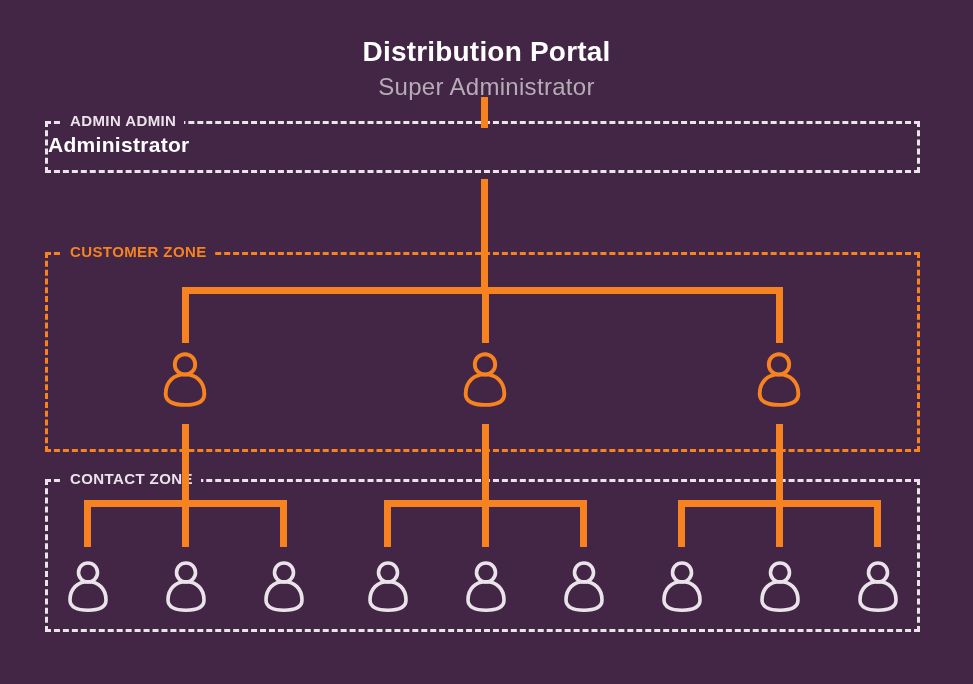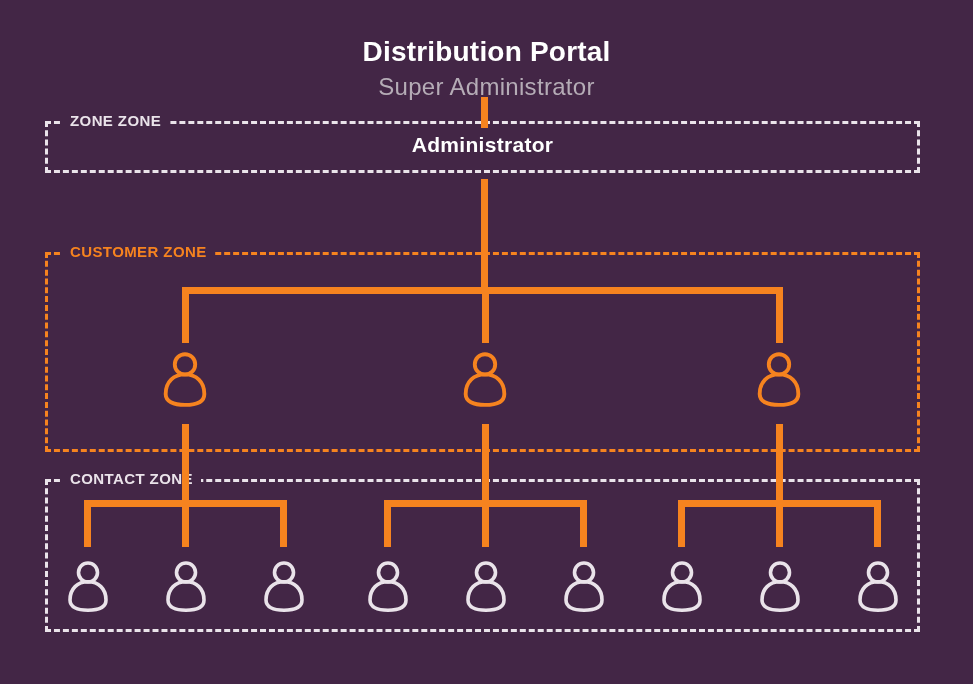--- a/index.html
+++ b/index.html
@@ -45,21 +45,20 @@
     background:var(--background);
     padding:0 8px;
     font-size:15px;font-weight:bold;letter-spacing:.4px;
     color:var(--light);
     white-space:nowrap;
     z-index:3;
   }
   .zone.orange .zone-label{color:var(--orange);}
   .admin-node{
     position:absolute;left:0;top:9px;width:100%;
-    text-align:center;
     color:var(--white);
     font-size:21px;font-weight:bold;letter-spacing:.3px;
   }
   .vline,.hline{
     position:absolute;
     background:var(--orange);
     z-index:2;
   }
   .vline{width:7px;}
   .hline{height:7px;}
@@ -82,21 +81,21 @@
 </svg>
 
 <div class="canvas">
 
   <div class="title">Distribution Portal</div>
   <div class="subtitle">Super Administrator</div>
 
   <div class="vline" style="left:481px;top:97px;height:31px;"></div>
 
   <div class="zone" style="left:45px;top:121px;width:875px;height:52px;">
-    <span class="zone-label">ZONE ZONE</span>
+    <span class="zone-label">ADMIN ADMIN</span>
     <div class="admin-node">Administrator</div>
   </div>
 
   <div class="vline" style="left:481px;top:179px;height:114px;"></div>
 
   <div class="zone orange" style="left:45px;top:252px;width:875px;height:200px;">
     <span class="zone-label">CUSTOMER ZONE</span>
   </div>
 
   <div class="hline" style="left:182px;top:287px;width:601px;"></div>

